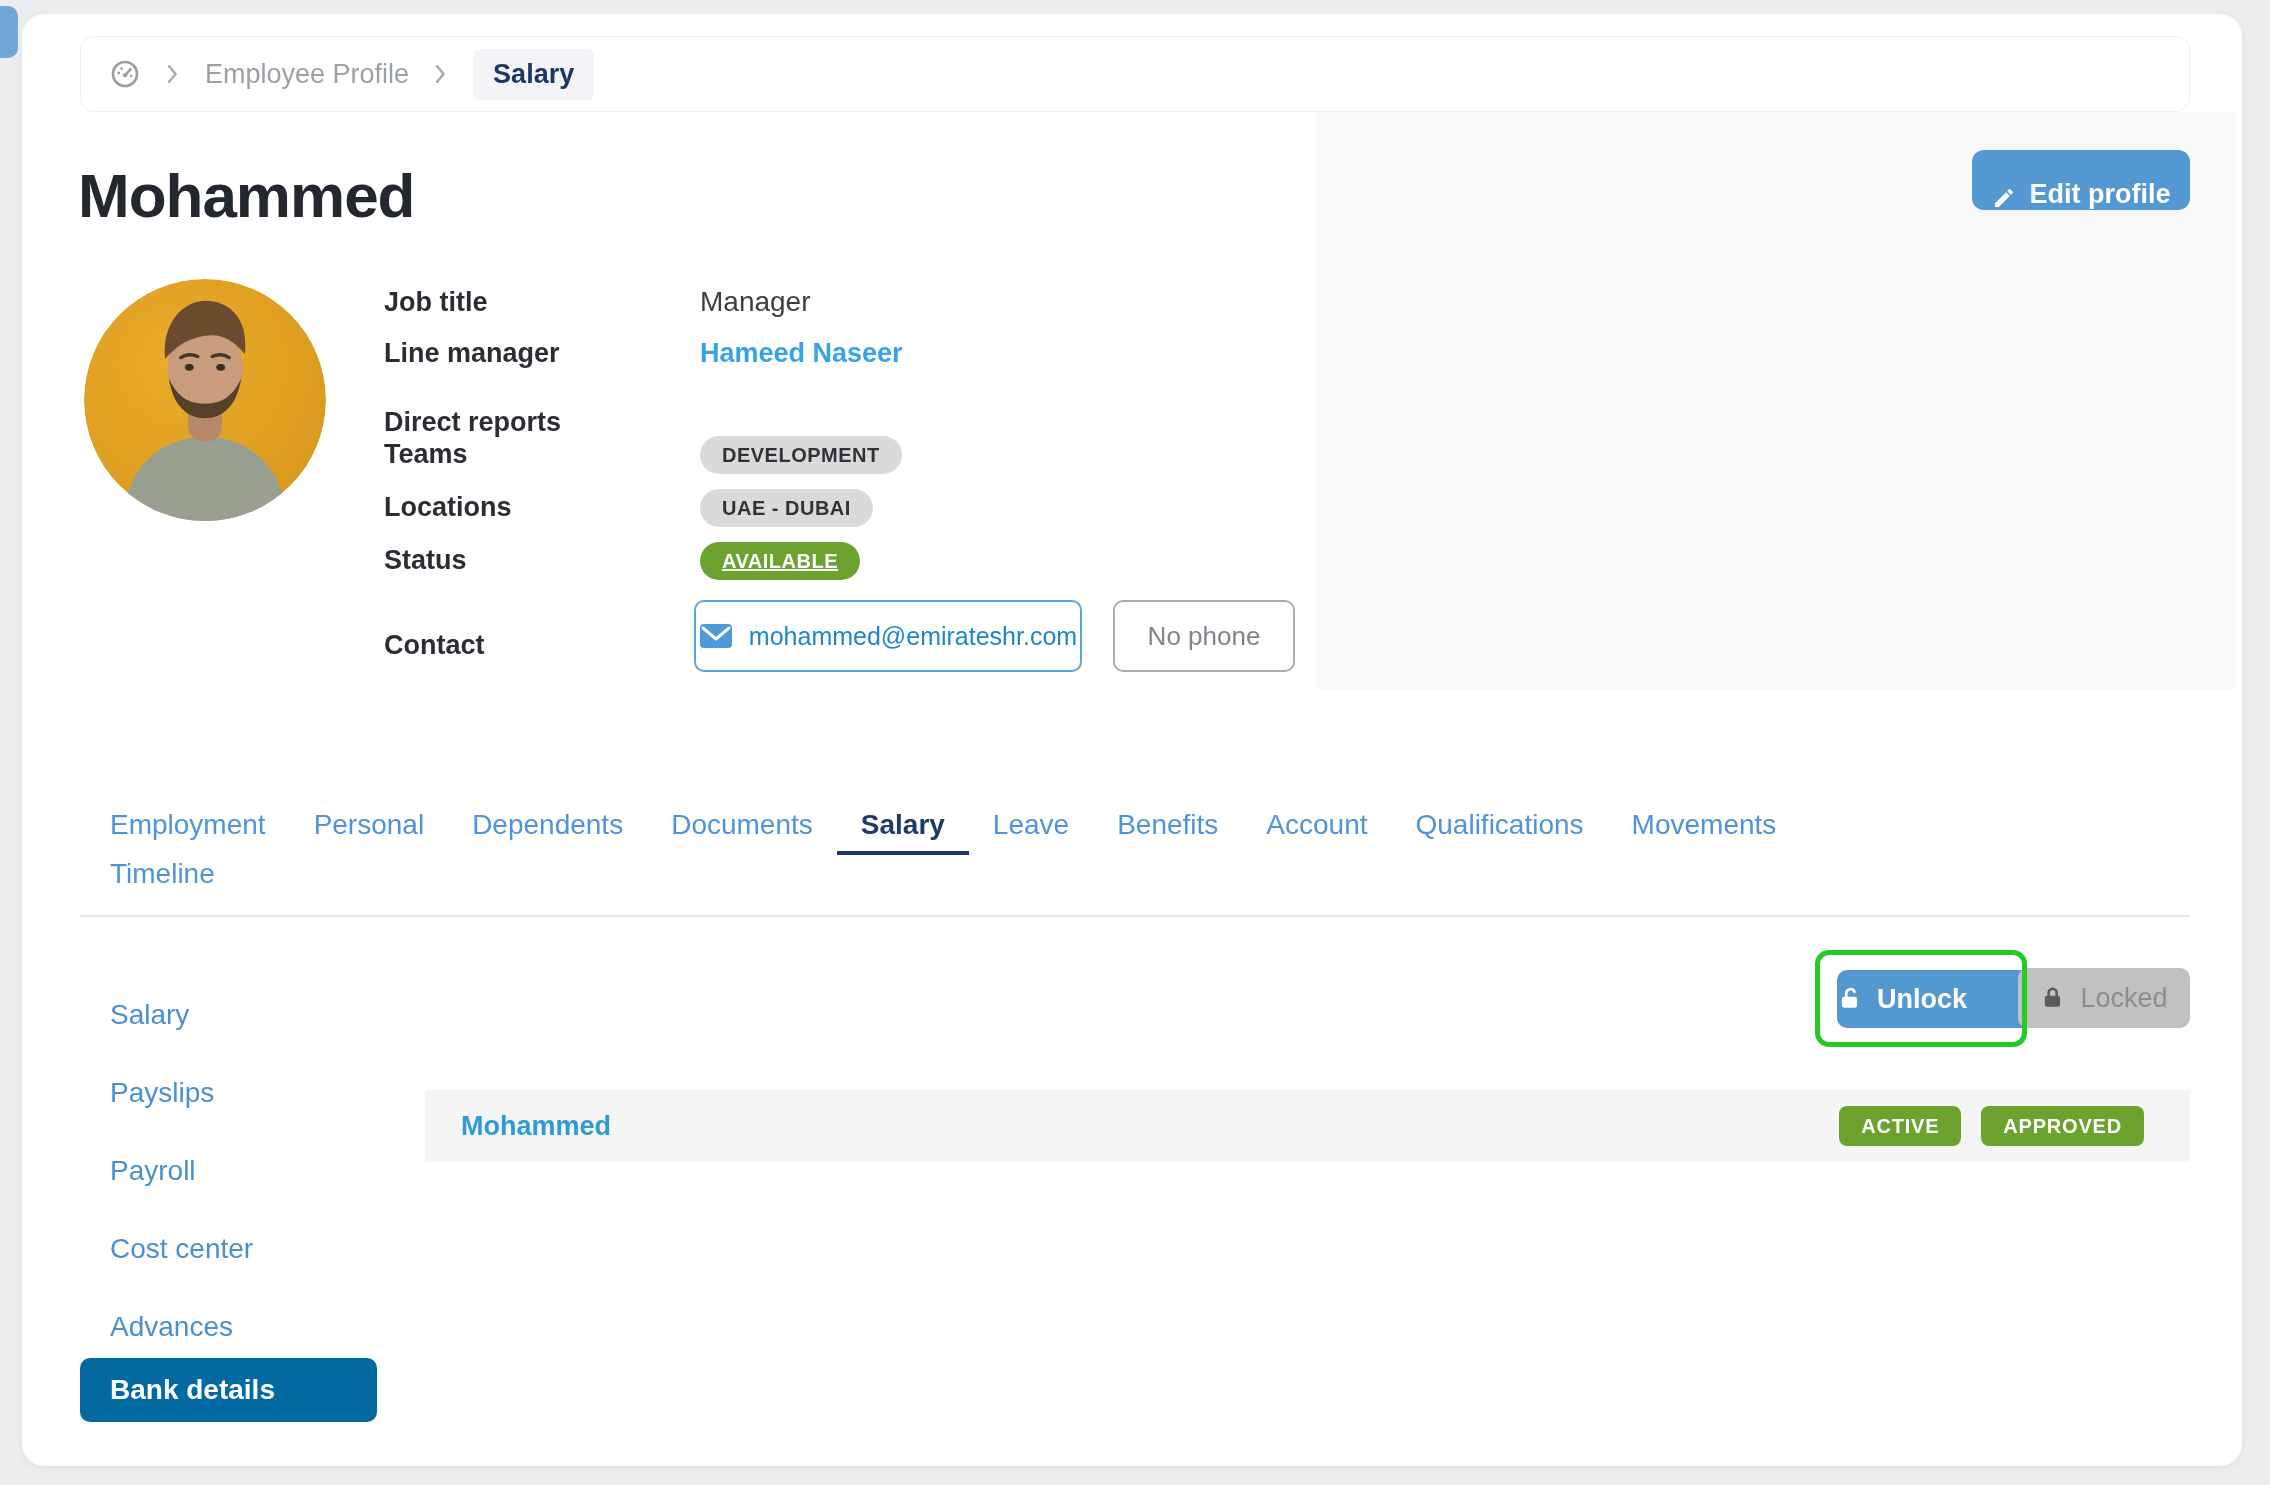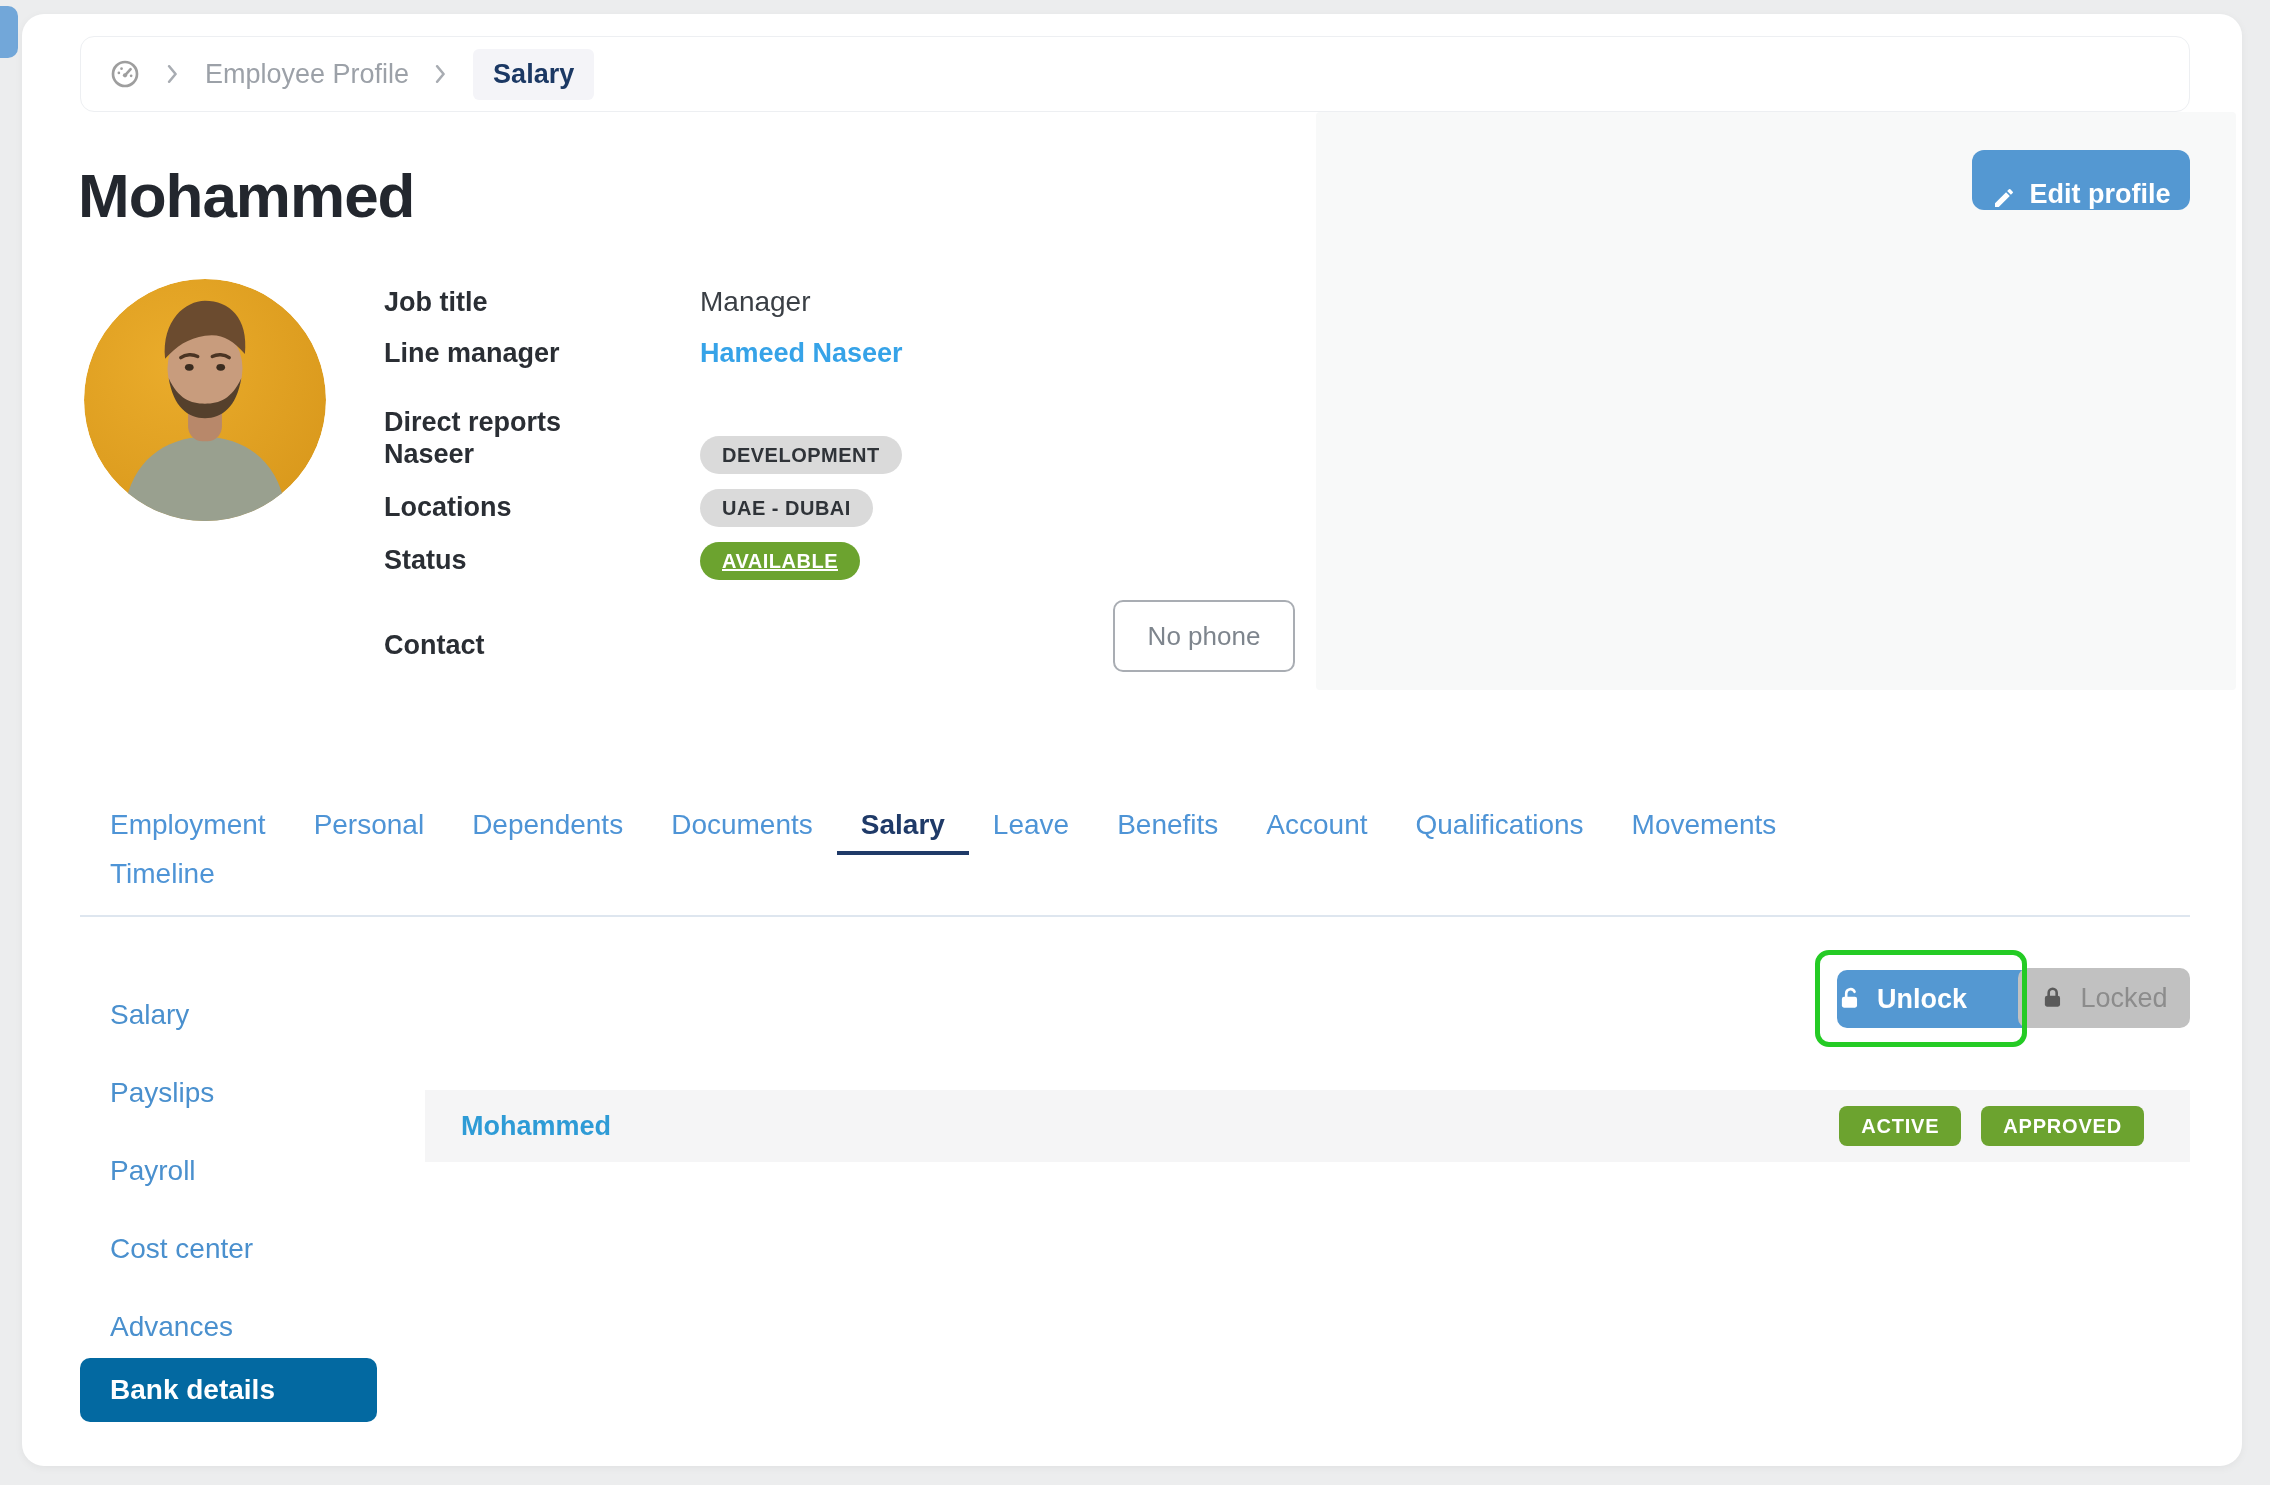--- a/index.html
+++ b/index.html
@@ -206,31 +206,40 @@
     </div>
 
     <div class="d-label" style="top:273px;">Job title</div>
     <div class="d-value" style="top:272px;">Manager</div>
 
     <div class="d-label" style="top:324px;">Line manager</div>
     <div class="d-link" style="top:324px;">Hameed Naseer</div>
 
     <div class="d-label" style="top:374px;margin-top:19px;">Direct reports</div>
 
-    <div class="d-label" style="top:425px;">Naseer</div>
+    <div class="d-label" style="top:425px;">Teams</div>
     <div class="pill" style="top:422px;">DEVELOPMENT</div>
 
     <div class="d-label" style="top:478px;">Locations</div>
     <div class="pill" style="top:475px;">UAE - DUBAI</div>
 
     <div class="d-label" style="top:531px;">Status</div>
     <div class="pill green" style="top:528px;text-decoration:underline;">AVAILABLE</div>
 
     <div class="d-label" style="top:616px;">Contact</div>
 
+    <button class="email-btn">
+      <span style="display:flex;">
+        <svg width="34" height="28" viewBox="0 0 34 28">
+          <rect x="1" y="2" width="32" height="24" rx="4" fill="#4C9AD8"></rect>
+          <polyline points="4,6 17,17 30,6" stroke="#fff" stroke-width="3" fill="none" stroke-linecap="round" stroke-linejoin="round"></polyline>
+        </svg>
+      </span>
+      <span>mohammed@emirateshr.com</span>
+    </button>
     <button class="phone-btn">
       <span>No phone</span>
     </button>
 
     <div class="tabs-row">
       <span class="tab">Employment</span>
       <span class="tab">Personal</span>
       <span class="tab">Dependents</span>
       <span class="tab">Documents</span>
       <span class="tab active">Salary</span>

